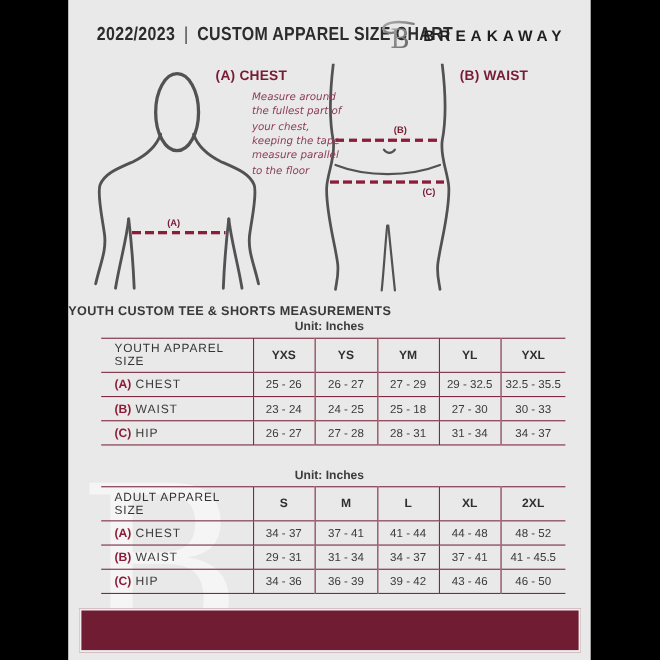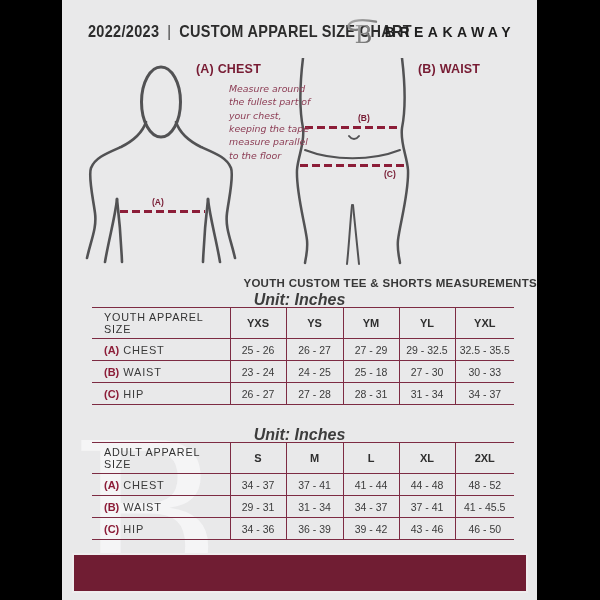--- a/index.html
+++ b/index.html
@@ -29,23 +29,23 @@
 
   
   .guide{position:absolute;z-index:1;}
   #guide-chest{left:134px;top:62px;width:116px;}
   #guide-waist{left:356px;top:62px;width:108px;}
   #guide-hips{left:356px;top:160px;width:112px;}
   .guide-h{font-size:12.5px;font-weight:bold;color:#771b33;letter-spacing:.2px;margin-bottom:6px;}
   .guide-p{font-size:9.4px;font-style:italic;color:#8c3c54;line-height:1.42;font-family:"DejaVu Sans",sans-serif;margin-left:33px;}
 
   
-  .sec-title{position:absolute;left:0;width:100%;text-align:right;font-size:11.5px;font-weight:bold;
+  .sec-title{position:absolute;left:0;width:100%;text-align:left;font-size:11.5px;font-weight:bold;
              color:#383838;letter-spacing:.3px;z-index:1;}
-  .sec-unit{position:absolute;left:0;width:100%;text-align:center;font-size:16px;font-style:italic;
+  .sec-unit{position:absolute;left:0;width:100%;text-align:center;font-size:11px;
             font-weight:bold;color:#3d3d3d;z-index:1;}
   #youth-title{top:277px;} #youth-unit{top:291px;}
   #adult-title{top:412px;} #adult-unit{top:426px;}
 
   
   .size-table{position:absolute;left:30px;width:422px;border-collapse:collapse;table-layout:fixed;z-index:1;}
   #youth-table{top:307px;} #adult-table{top:442px;}
   .size-table col.c0{width:138px;} .size-table col.c1{width:56px;} .size-table col.c2{width:57px;}
   .size-table col.c3{width:56px;} .size-table col.c4{width:56px;} .size-table col.c5{width:59px;}
   .size-table th,.size-table td{padding:0;vertical-align:middle;}

